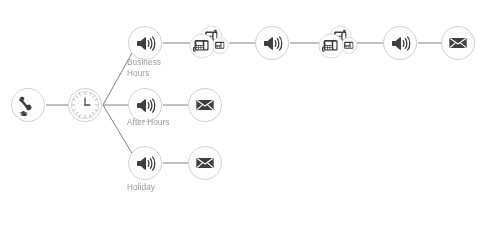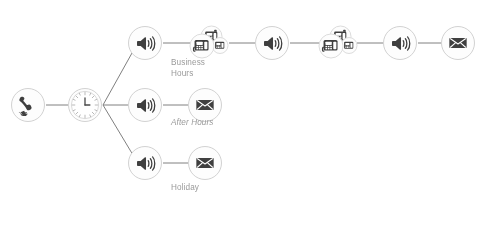--- a/index.html
+++ b/index.html
@@ -49,21 +49,20 @@
     margin-top: -20px;
   }
   .node-label {
     position: absolute;
     font-size: 8.2px;
     line-height: 10.5px;
     color: #9a9a9a;
     white-space: pre-line;
     text-align: left;
     letter-spacing: 0.1px;
-    margin-left: 44px;
   }
 </style>
 </head>
 <body>
 
 <div id="canvas">
 
   <svg id="edge-layer" viewBox="0 0 489 200">
       <line x1="46" y1="105" x2="68" y2="105" stroke="#808080" stroke-width="1"></line>
       <line x1="103" y1="105" x2="132" y2="53" stroke="#808080" stroke-width="1"></line>
@@ -339,17 +338,17 @@
               <path d="M2.6 17.4 9.2 11.6"></path>
               <path d="M21.4 17.4 14.8 11.6"></path>
             </g>
           </svg>
         </span>
       </div>
     </div>
   <div id="label-layer">
       <div class="node-label" style="left: 127px; top: 58px; color: rgb(154, 154, 154);">Business
 Hours</div>
-      <div class="node-label" style="left: 127px; top: 118px; color: rgb(154, 154, 154); font-style: italic;">After Hours</div>
+      <div class="node-label" style="left: 127px; top: 118px; color: rgb(154, 154, 154);">After Hours</div>
       <div class="node-label" style="left: 127px; top: 183px; color: rgb(154, 154, 154);">Holiday</div>
     </div>
 
 </div>
 
 </body></html>

